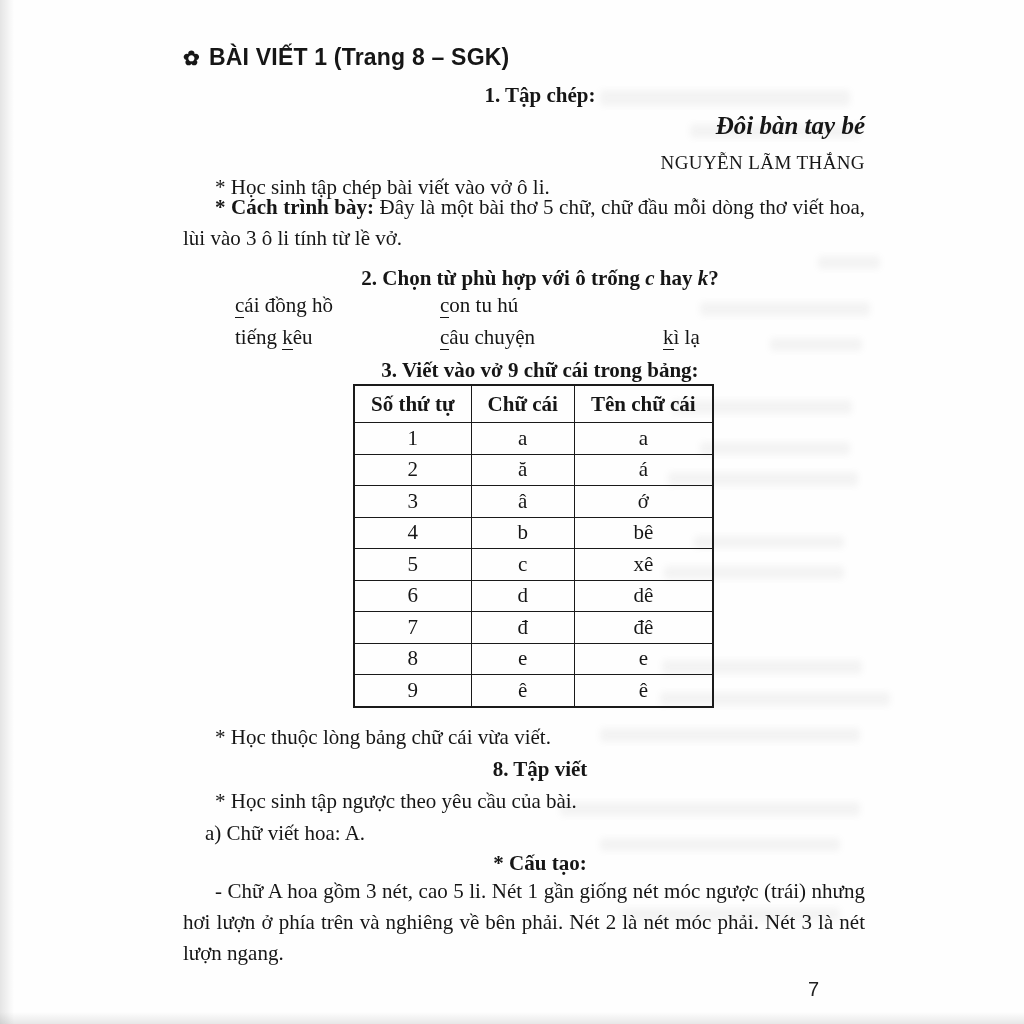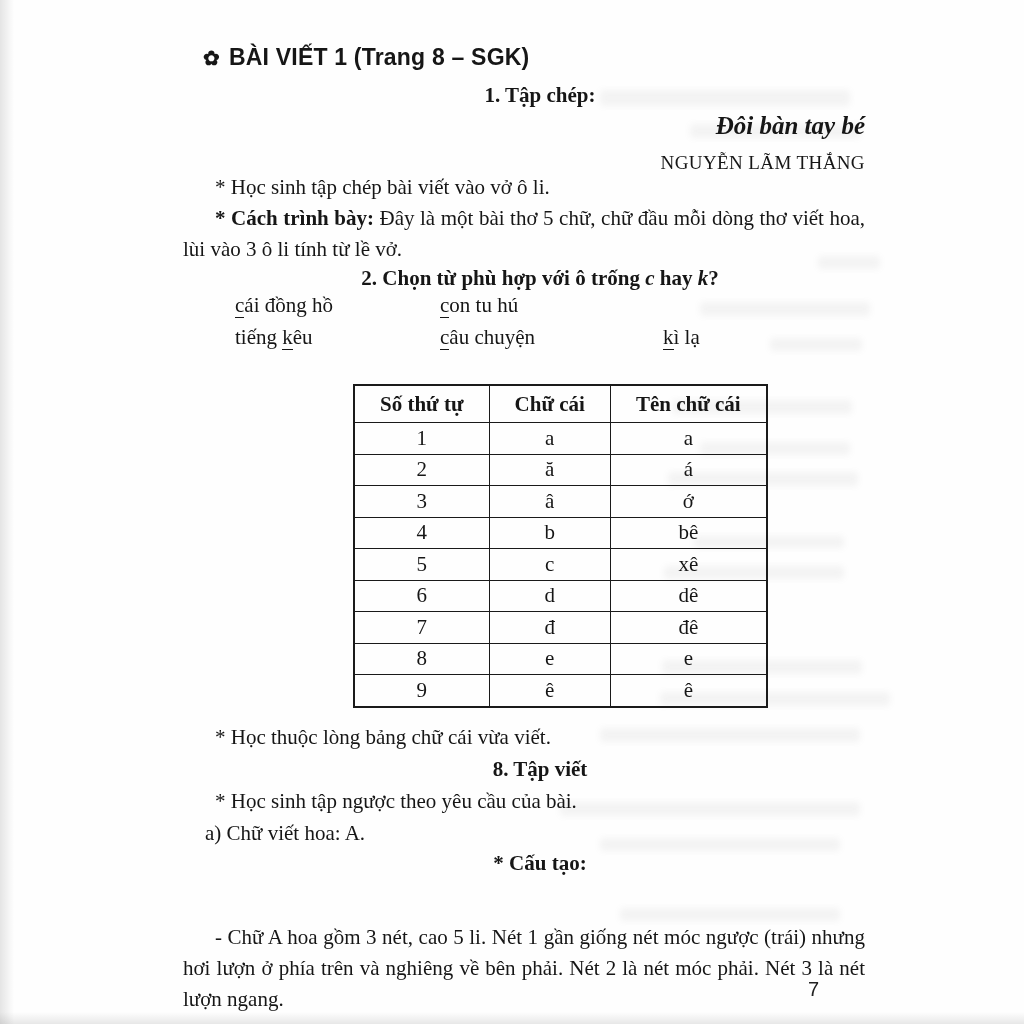--- a/index.html
+++ b/index.html
@@ -35,21 +35,20 @@
   .blk { position: absolute; left: 183px; width: 682px; font-size: 21px; line-height: 31px; }
   .indent { text-indent: 32px; }
   .justify { text-align: justify; }
   .bold { font-weight: bold; text-align: center; }
   .center { text-align: right; }
   .header-line {
     font-family: "Liberation Sans", sans-serif;
     font-weight: bold;
     font-size: 23px;
     letter-spacing: 0.2px;
-    margin-left: 20px;
   }
   .flower { font-size: 20px; margin-right: 9px; }
   .poem-title {
     font-weight: bold; font-style: italic; font-size: 25px;
   }
   .poem-author { font-size: 19px; letter-spacing: 0.4px; }
   .it { font-style: italic; }
   .u { border-bottom: 1.7px solid #161616; padding-bottom: 0px; }
   .wordrow { position: absolute; left: 183px; width: 720px; font-size: 21px; }
   .wordrow .w { display: inline-block; }
@@ -59,21 +58,21 @@
   table.alpha {
     position: absolute; left: 353px; top: 384px;
     border-collapse: collapse;
     font-size: 21px;
   }
   table.alpha, table.alpha th, table.alpha td {
     border: 1.6px solid #1a1a1a;
   }
   table.alpha { border-width: 2px; }
   table.alpha th {
-    font-weight: bold; padding: 3px 25px; height: 30px; text-align: left;
+    font-weight: bold; padding: 3px 16px; height: 30px; text-align: left;
     white-space: nowrap;
   }
   table.alpha td {
     text-align: center; padding: 0 6px; height: 30.5px;
   }
   .col-stt { min-width: 78px; }
   .col-cc  { min-width: 68px; margin-left: 46px; }
   .col-ten { min-width: 100px; }
   .pagenum {
     position: absolute; left: 808px; top: 978px;
@@ -110,36 +109,37 @@
     <span class="flower">✿</span><span>BÀI VIẾT 1 (Trang 8 – SGK)</span>
   </div>
 
   <div class="blk bold indent" style="top:80px">1. Tập chép:</div>
 
   <div class="blk center poem-title" style="top:110px">Đôi bàn tay bé</div>
   <div class="blk center poem-author" style="top:147px">NGUYỄN LÃM THẮNG</div>
 
   <div class="blk indent" style="top:172px">* Học sinh tập chép bài viết vào vở ô li.</div>
 
-  <div class="blk indent justify" style="top:203px">
+  <div class="blk indent justify" style="top:192px">
     <span class="bold">* Cách trình bày:</span><span> Đây là một bài thơ 5 chữ, chữ đầu mỗi dòng thơ viết hoa, lùi vào 3 ô li tính từ lề vở.</span>
   </div>
 
   <div class="blk bold indent" style="top:263px">
     <span>2. Chọn từ phù hợp với ô trống </span><span class="it">c</span><span> hay </span><span class="it">k</span><span>?</span>
   </div>
 
   <div class="wordrow" style="top:293px">
     <span class="w w1"><span></span><span class="u">c</span><span>ái đồng hồ</span></span><span class="w w2"><span></span><span class="u">c</span><span>on tu hú</span></span>
   </div>
 
   <div class="wordrow" style="top:325px">
     <span class="w w1"><span>tiếng </span><span class="u">k</span><span>êu</span></span><span class="w w2"><span></span><span class="u">c</span><span>âu chuyện</span></span><span class="w"><span></span><span class="u">k</span><span>ì lạ</span></span>
   </div>
 
+  <div class="blk bold indent" style="top:355px">3. Viết vào vở 9 chữ cái trong bảng:</div>
 
   <table class="alpha">
     <thead>
       <tr>
         <th class="col-stt">Số thứ tự</th>
         <th class="col-cc">Chữ cái</th>
         <th class="col-ten">Tên chữ cái</th>
       </tr>
     </thead>
     <tbody>
@@ -190,17 +190,17 @@
       </tr>
     </tbody>
   </table>
 
   <div class="blk indent" style="top:722px">* Học thuộc lòng bảng chữ cái vừa viết.</div>
 
   <div class="blk bold indent" style="top:754px">8. Tập viết</div>
   <div class="blk indent" style="top:786px">* Học sinh tập ngược theo yêu cầu của bài.</div>
   <div class="blk" style="top:818px;text-indent:22px">a) Chữ viết hoa: A.</div>
   <div class="blk bold indent" style="top:848px">* Cấu tạo:</div>
-  <div class="blk indent justify" style="top:922px">- Chữ A hoa gồm 3 nét, cao 5 li. Nét 1 gần giống nét móc ngược (trái) nhưng hơi lượn ở phía trên và nghiêng về bên phải. Nét 2 là nét móc phải. Nét 3 là nét lượn ngang.</div>
+  <div class="blk indent justify" style="top:876px">- Chữ A hoa gồm 3 nét, cao 5 li. Nét 1 gần giống nét móc ngược (trái) nhưng hơi lượn ở phía trên và nghiêng về bên phải. Nét 2 là nét móc phải. Nét 3 là nét lượn ngang.</div>
 
   <div class="pagenum">7</div>
 
 </div>
 
 </body></html>

